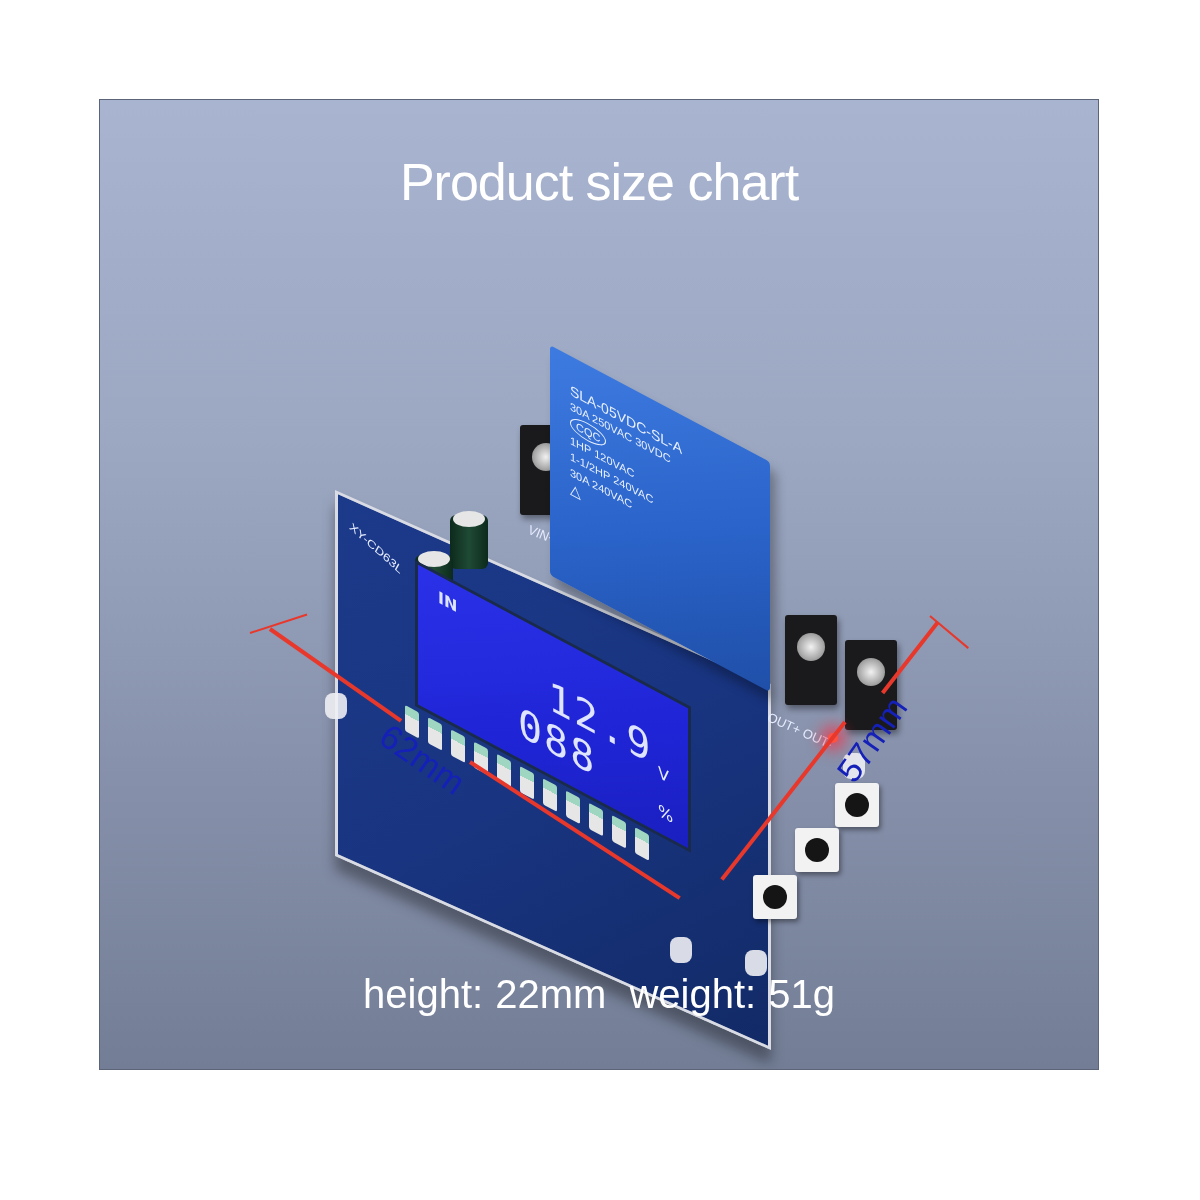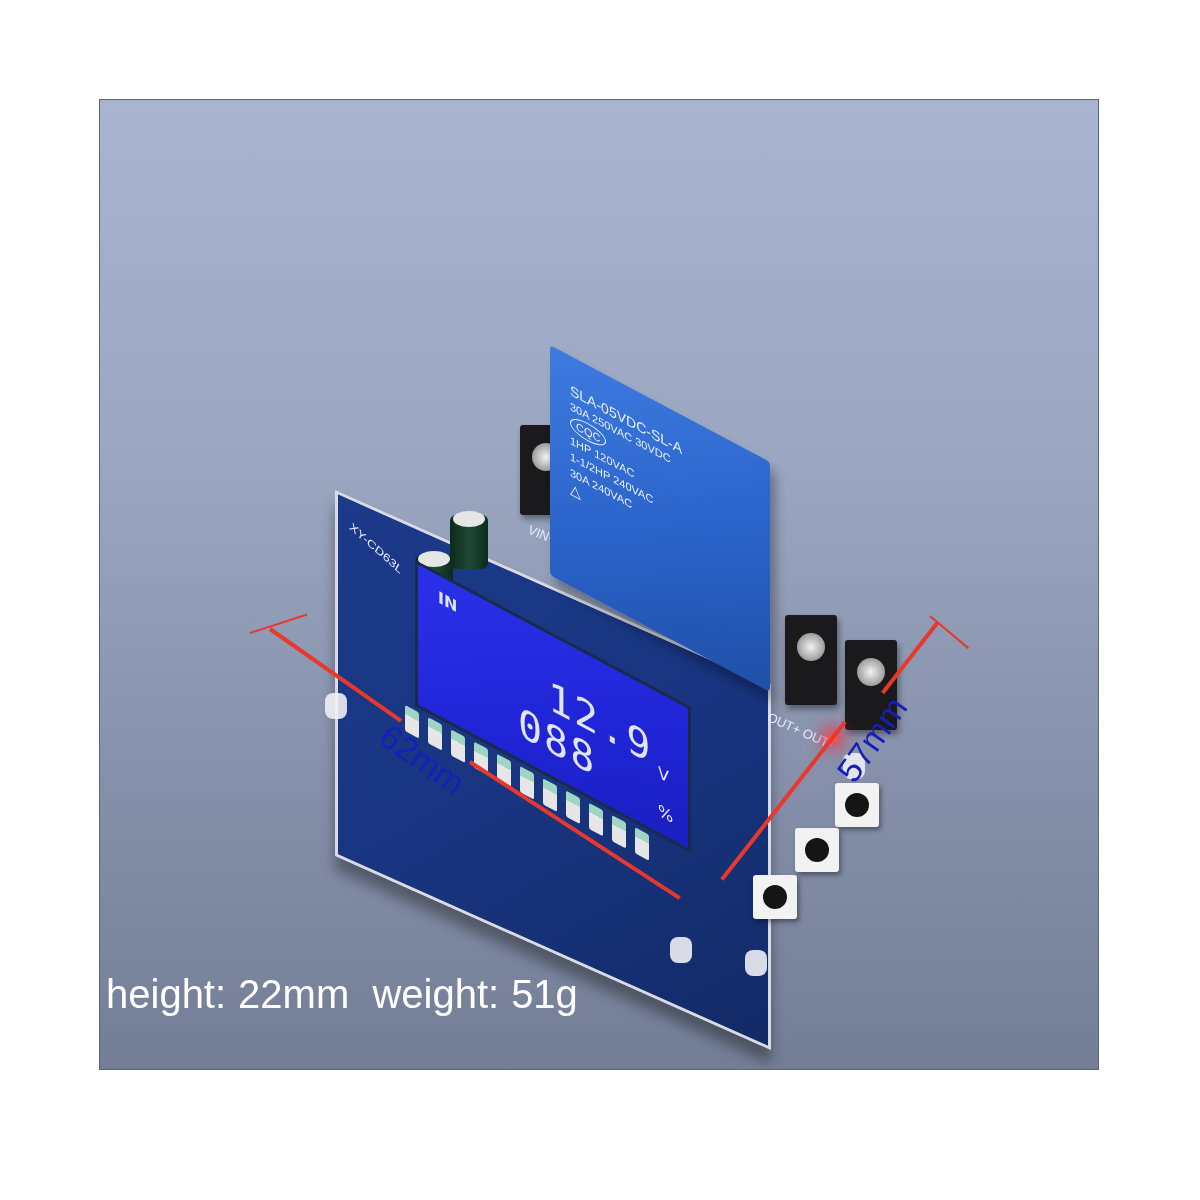--- a/index.html
+++ b/index.html
@@ -2,21 +2,21 @@
 <html><head>
 <meta charset="utf-8">
 <style>
   html,body{margin:0;padding:0;background:#ffffff;}
   body{width:1200px;height:1200px;position:relative;overflow:hidden;font-family:"DejaVu Sans",sans-serif;}
   .panel{position:absolute;left:99px;top:99px;width:1000px;height:971px;
     background:linear-gradient(180deg,#a8b4d0 0%,#9ca8c2 35%,#8690aa 70%,#737e96 100%);
     border:1px solid #5c6578;box-sizing:border-box;overflow:hidden;}
   .title{position:absolute;left:0;top:52px;width:100%;text-align:center;color:#ffffff;
     font-family:"Liberation Sans",sans-serif;font-size:52px;letter-spacing:-1px;}
-  .specs{position:absolute;left:0;top:872px;width:100%;color:#ffffff;
+  .specs{position:absolute;left:0;top:872px;width:100%;text-align:center;color:#ffffff;
     font-family:"Liberation Sans",sans-serif;font-size:40px;}
   .specs span{margin:0 6px;}
   
   .board-wrap{position:absolute;left:195px;top:205px;width:650px;height:620px;}
   .board{position:absolute;left:40px;top:185px;width:430px;height:360px;
     background:linear-gradient(135deg,#1c3a8a 0%,#193581 50%,#122a66 100%);
     transform:skewY(24deg) rotate(-0deg);transform-origin:0 0;border:3px solid #d9dce4;box-shadow:0 14px 12px rgba(0,0,0,.35);}
   .board-label{position:absolute;color:#e6ecff;font-size:12px;font-family:"Liberation Sans",sans-serif;}
   .relay{position:absolute;left:255px;top:40px;width:220px;height:230px;
     background:linear-gradient(150deg,#3e7be0 0%,#2a63c9 55%,#1f4fa8 100%);
@@ -44,20 +44,21 @@
   .pin{display:inline-block;width:14px;height:26px;margin-right:9px;background:linear-gradient(180deg,#9fd6c2 0 35%,#e6e6e6 35% 100%);border-radius:2px;}
   
   .arrow-line{position:absolute;height:4px;background:#e8382c;transform-origin:0 50%;}
   .arrow-thin{position:absolute;height:2px;background:#e8382c;transform-origin:0 50%;}
   .dim{position:absolute;color:#1520b8;font-family:"Liberation Sans",sans-serif;font-size:34px;}
 </style>
 </head>
 <body>
 
 <div class="panel">
+  <div class="title">Product size chart</div>
 
   <div class="board-wrap">
 
     <div class="board">
       <div class="board-label" style="left:10px;top:30px;transform:rotate(24deg);">XY-CD63L</div>
     </div>
 
     <div class="standoff" style="left:30px;top:388px;"></div>
     <div class="standoff" style="left:375px;top:632px;"></div>
     <div class="standoff" style="left:450px;top:645px;"></div>

